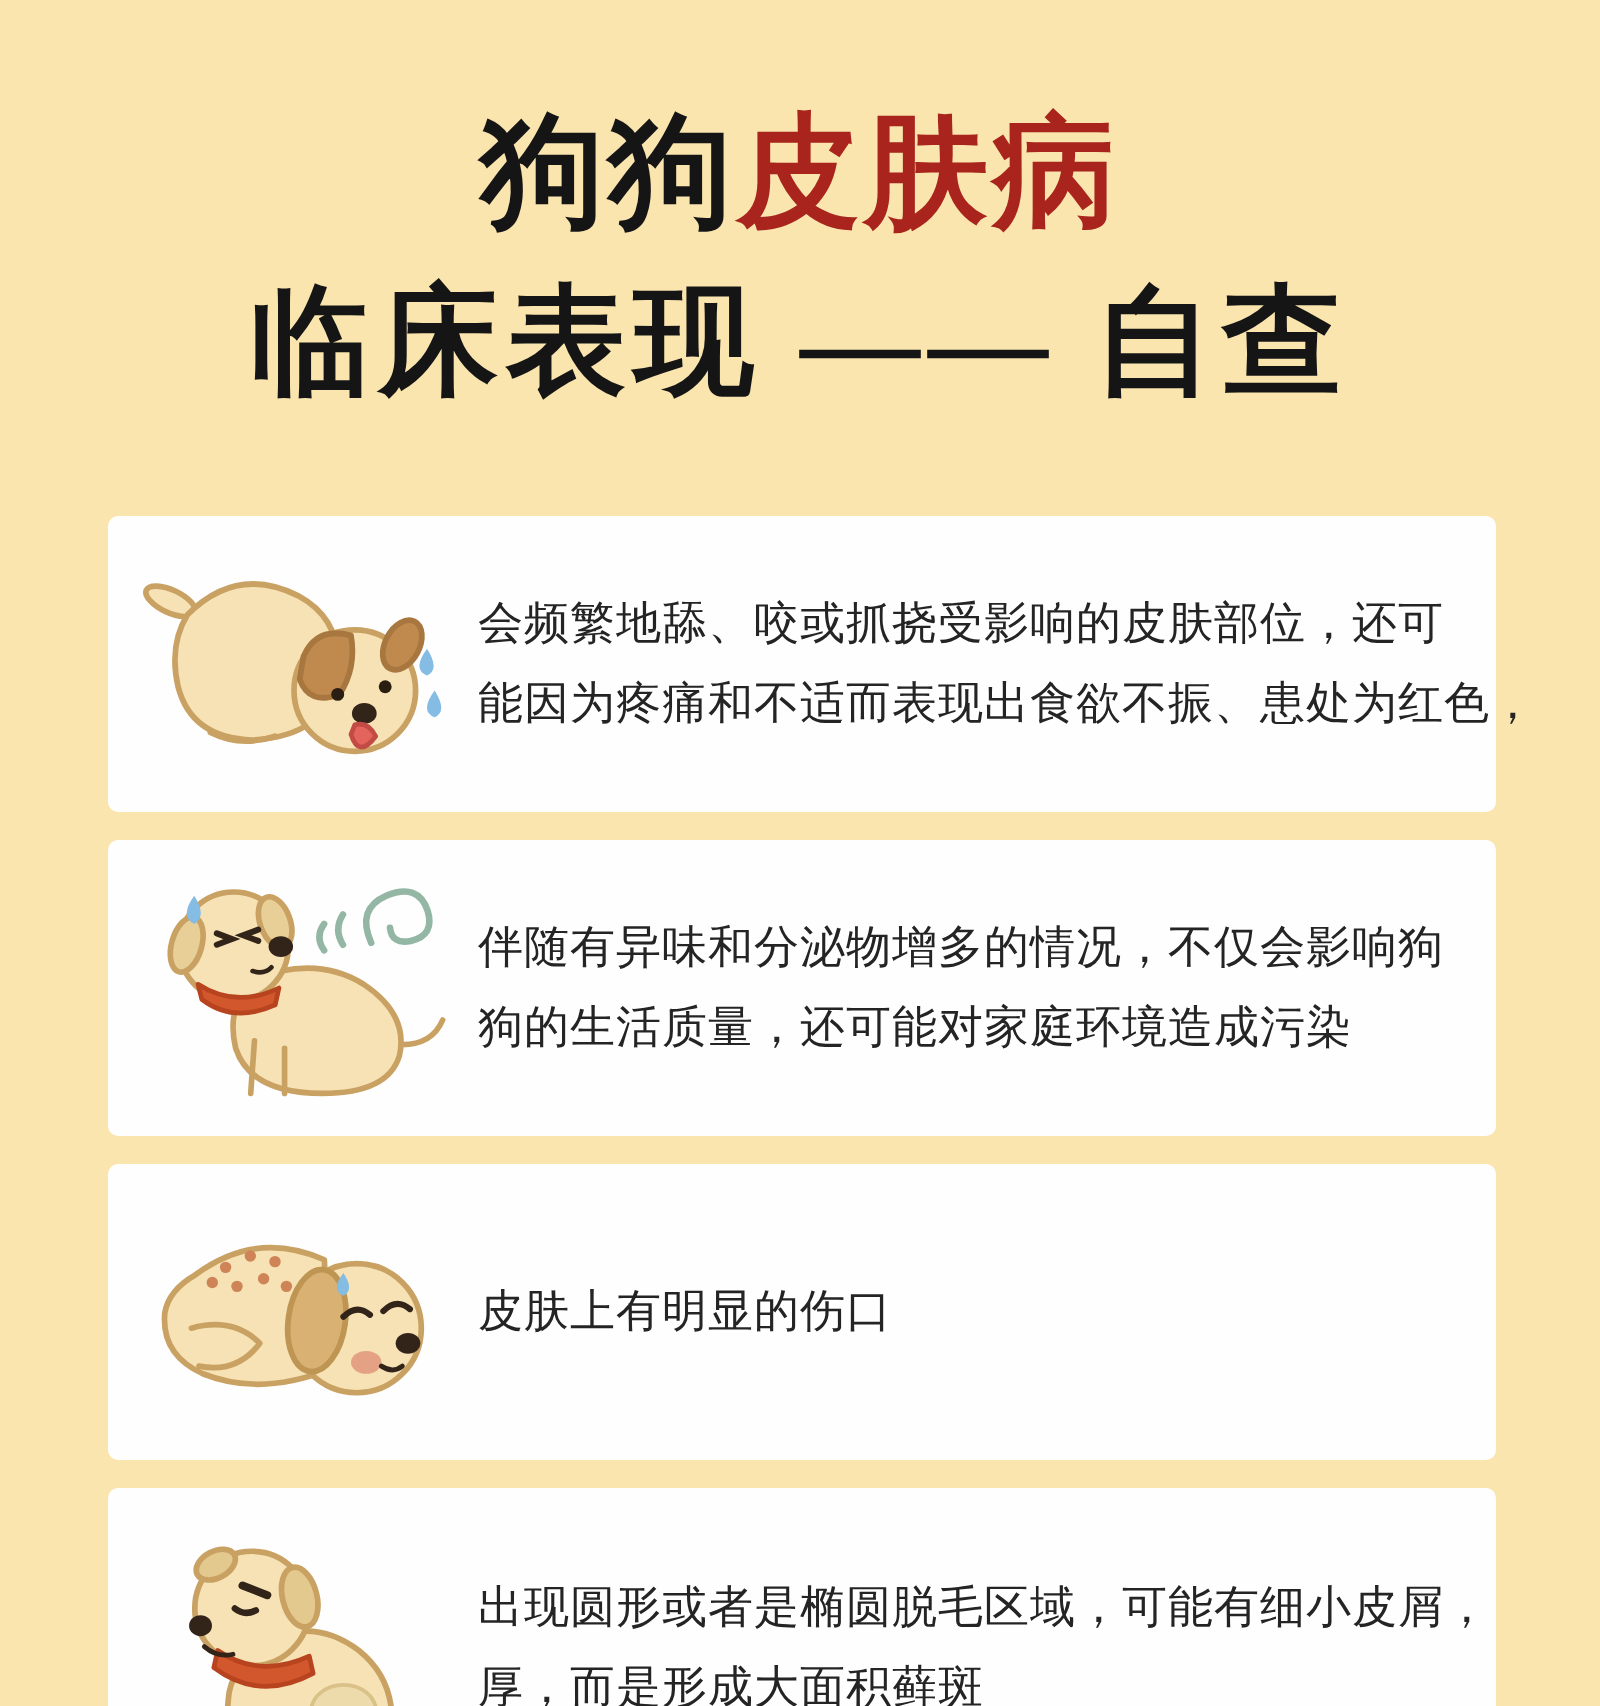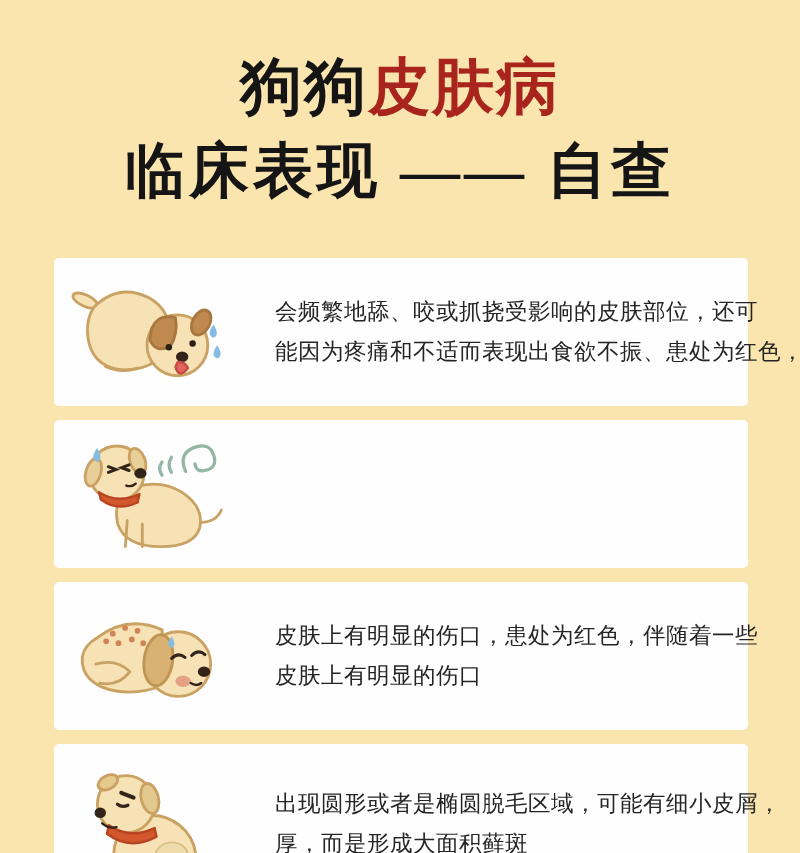--- a/index.html
+++ b/index.html
@@ -51,21 +51,20 @@
     flex-direction: column;
     gap: 14px;
   }
   .card {
     background: #FEFEFE;
     border-radius: 5px;
     display: flex;
     align-items: center;
     height: 148px;
     flex: none;
-    gap: 36px;
   }
   .card.card-4 {
     height: 160px; 
   }
   .icon-box {
     width: 185px;
     flex: none;
     display: flex;
     justify-content: center;
     align-items: center;
@@ -140,20 +139,24 @@
           <ellipse cx="78" cy="44" rx="6.5" ry="5.5" fill="#33241A" stroke="none"></ellipse>
           <path d="M73 55 q-4 4 -10 2" fill="none" stroke="#33241A" stroke-width="2.5"></path>
         </g>
         <g fill="none" stroke="#33241A" stroke-width="3.2" stroke-linecap="round">
           <path d="M44 37 l8 3 l-8 3"></path>
           <path d="M66 35 l-8 3 l8 3"></path>
         </g>
         <path d="M32 17 q7 11 0 15 q-8 -4 0 -15" fill="#85BCE4"></path>
       </svg>
     </div>
+    <div class="text-box">
+      <div class="text-line">伴随有异味和分泌物增多的情况，不仅会影响狗</div>
+      <div class="text-line">狗的生活质量，还可能对家庭环境造成污染</div>
+    </div>
   </div>
 
   <div class="card card-3">
     <div class="icon-box">
       <svg width="152" height="102" viewBox="0 0 160 107">
         <g stroke="#C9A263" stroke-width="3" fill="#F6E2B4" stroke-linecap="round" stroke-linejoin="round">
           <path d="M28 34 Q60 10 96 26 L98 84 Q62 98 32 86 Q10 76 12 54 Q14 42 28 34 Z"></path>
           <path d="M26 62 Q48 56 62 70 Q50 86 30 82" fill="none"></path>
           <circle cx="113" cy="62" r="34"></circle>
           <ellipse cx="92" cy="58" rx="15" ry="27" transform="rotate(8 92 58)" fill="#D9B173" stroke="#BE9552"></ellipse>
@@ -171,21 +174,20 @@
         <ellipse cx="118" cy="80" rx="8" ry="6" fill="#E0957A" opacity="0.85"></ellipse>
         <g fill="none" stroke="#33241A" stroke-width="3.2" stroke-linecap="round">
           <path d="M106 56 q7 -7 14 -1"></path>
           <path d="M127 53 q7 -7 14 -1"></path>
           <path d="M126 82 q6 4 11 0" stroke-width="2.6"></path>
         </g>
         <path d="M106 33 q6 9 0 12 q-7 -3 0 -12" fill="#85BCE4"></path>
       </svg>
     </div>
     <div class="text-box">
-      <div class="text-line">皮肤上有明显的伤口，患处为红色，伴随着一些</div>
       <div class="text-line">皮肤上有明显的伤口</div>
     </div>
   </div>
 
   <div class="card card-4">
     <div class="icon-box">
       <svg width="134" height="124" viewBox="0 0 140 130">
         <g stroke="#C9A263" stroke-width="3" fill="#F6E2B4" stroke-linecap="round" stroke-linejoin="round">
           <path d="M54 56 Q80 42 104 60 Q124 76 121 104 Q119 130 115 130 L40 130 Q33 104 36 82 Q40 64 54 56 Z"></path>
           <ellipse cx="96" cy="92" rx="17" ry="14" fill="#EDDBAB" stroke="#D9C188" stroke-width="2"></ellipse>

